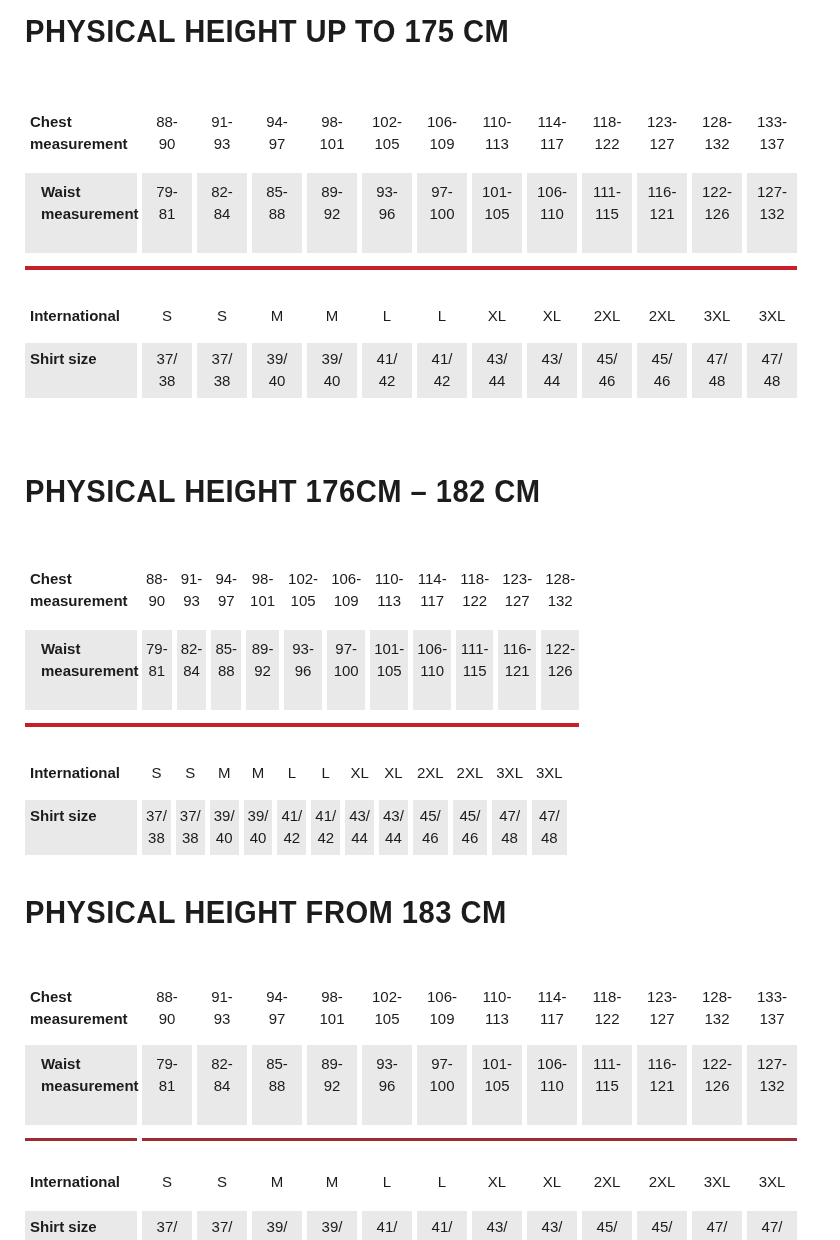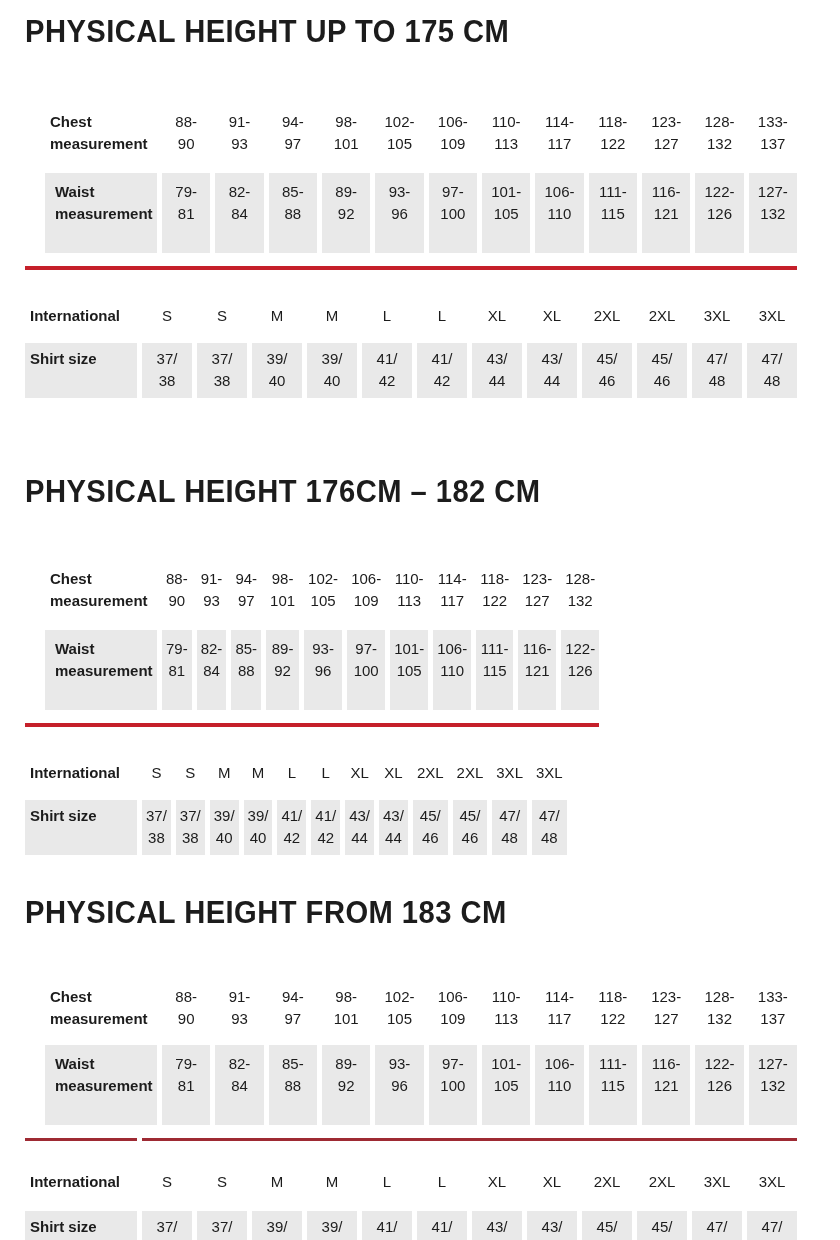--- a/index.html
+++ b/index.html
@@ -32,21 +32,21 @@
   }
 
   .s2{margin-top:78px;}
   .s3{margin-top:42px;}
 
   .half-a,.half-b{
     display:grid;
     grid-template-columns:112px repeat(var(--cols),1fr);
     column-gap:5px;
   }
-  .half-a{row-gap:18px;margin-top:62px;margin-left:20px;}
+  .half-a{row-gap:18px;margin-top:62px;}
   .half-b{row-gap:16px;margin-top:35px;}
   .s2 .half-a{margin-top:60px;}
   .s3 .half-a{margin-top:56px;row-gap:15px;}
   .s3 .half-b{margin-top:30px;row-gap:18px;}
 
   .cells{display:contents;}
 
   .cell{
     font-size:15px;
     line-height:22px;
@@ -54,21 +54,21 @@
     white-space:pre-line;
   }
   .row-label{
     font-size:15px;
     line-height:22px;
     font-weight:bold;
     padding-left:5px;
   }
   .c-waist,.l-waist,.c-shirt,.l-shirt{background:var(--cellbg);}
   .c-waist{padding:8px 0 28px;}
-  .l-waist{padding:8px 0 14px 10px;}
+  .l-waist{padding:8px 0 14px 16px;}
   .c-shirt{padding:5px 12px 6px;}
   .l-shirt{padding:5px 0 14px 5px;}
 
   .divider{height:4px;background:var(--red);margin-top:13px;}
   .divider.split{display:flex;gap:5px;height:3px;background:none;}
   .divider.split::before{content:"";flex:0 0 112px;background:var(--reddark);}
   .divider.split::after{content:"";flex:1;background:var(--reddark);}
 
   .compact .tables{width:max-content;}
   .compact .half-a,.compact .half-b{grid-template-columns:112px repeat(var(--cols),max-content);}

